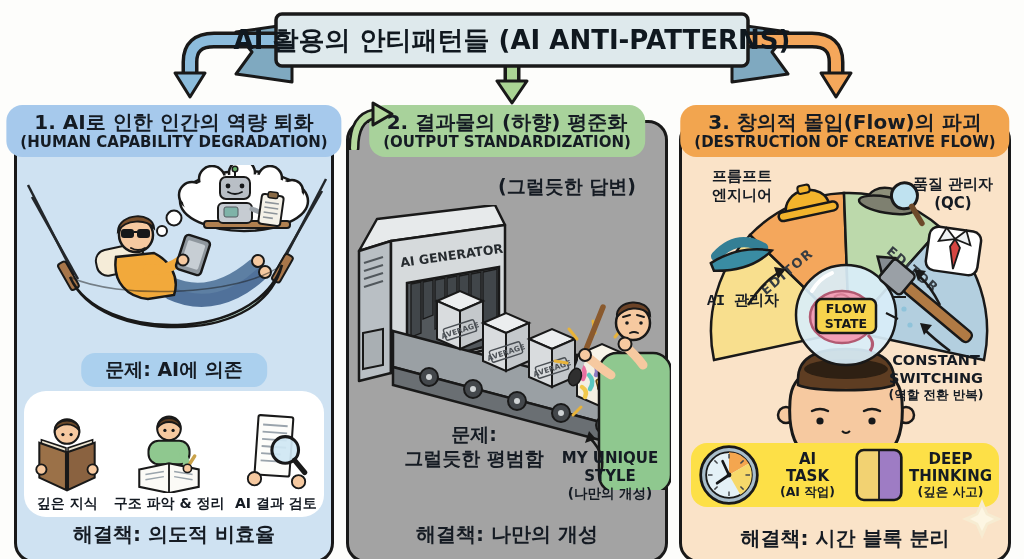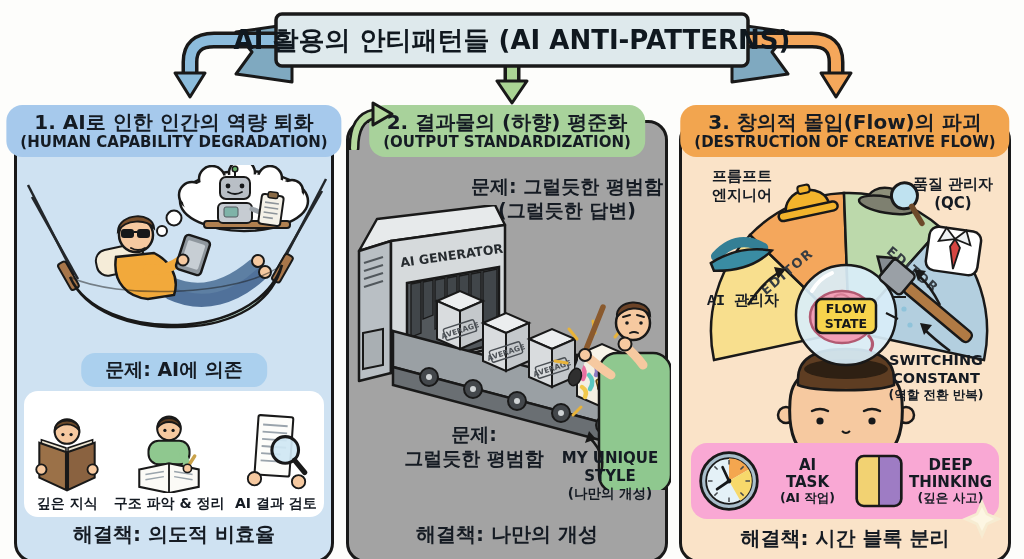--- a/index.html
+++ b/index.html
@@ -11,38 +11,38 @@
   .panel2{left:346px;width:322px;background:#a3a3a3;}
   .panel3{left:679px;width:332px;background:#fae3c8;}
   .phead{position:absolute;left:50%;transform:translateX(-50%);top:-18px;padding:5px 14px 6px;border-radius:16px;text-align:center;white-space:nowrap;z-index:20;}
   .phead .ptitle{font-size:20px;font-weight:bold;line-height:1.2;}
   .phead .psub{font-size:15px;font-weight:bold;line-height:1.1;}
   .panel1 .phead{background:#a6c9ec;}
   .panel2 .phead{background:#a8d29b;}
   .panel3 .phead{background:#f2a54f;}
   .p1-scene{position:absolute;left:3px;top:42px;width:314px;height:195px;}
   .p1-problem{position:absolute;left:50%;transform:translateX(-50%);top:230px;background:#abd0ee;padding:4px 24px;border-radius:14px;font-size:19px;font-weight:bold;white-space:nowrap;}
-  .p1-card{position:absolute;left:7px;right:7px;top:268px;height:126px;background:#ffffff;border-radius:14px;display:flex;align-items:flex-end;justify-content:space-around;padding:4px 2px;box-sizing:border-box;}
+  .p1-card{position:absolute;left:7px;right:7px;top:268px;height:126px;background:#ffffff;border-radius:22px;display:flex;align-items:flex-end;justify-content:space-around;padding:4px 2px;box-sizing:border-box;}
   .p1-item{display:flex;flex-direction:column;align-items:center;justify-content:flex-end;}
   .p1-item .ilabel{font-size:14px;font-weight:bold;margin-top:2px;white-space:nowrap;}
   .solution{position:absolute;left:0;right:0;top:398px;text-align:center;font-size:20px;font-weight:bold;}
   .p2-problem-top{position:absolute;left:120px;width:196px;top:52px;text-align:center;font-size:19px;font-weight:bold;line-height:1.25;}
   .p2-scene{position:absolute;left:0;top:82px;width:322px;height:285px;}
   .p2-problem-bottom{position:absolute;left:10px;width:150px;top:300px;text-align:center;font-size:19px;font-weight:bold;line-height:1.25;margin-left:40px;}
   .p2-callout{position:absolute;left:208px;width:106px;top:326px;text-align:center;font-weight:bold;line-height:1.2;}
   .p2-callout .c1{font-size:15px;}
   .p2-callout .c2{font-size:13.5px;font-weight:bold;}
   .p3-scene{position:absolute;left:0;top:40px;width:324px;height:330px;}
   .p3-label{position:absolute;text-align:center;font-weight:bold;z-index:15;}
   .p3-role-prompt{left:10px;top:44px;width:100px;font-size:15px;line-height:1.25;}
   .p3-role-qc{right:0px;top:52px;width:110px;font-size:15px;line-height:1.25;}
   .p3-role-ai{left:14px;top:168px;width:94px;font-size:15px;font-family:Liberation Mono, monospace;}
   .p3-switching{right:2px;top:228px;width:140px;font-size:14.5px;line-height:1.25;}
   .p3-switching .kr{font-size:12.5px;}
-  .p3-card{position:absolute;left:9px;right:9px;top:320px;height:76px;background:#f9a8d4;border-radius:16px;display:flex;align-items:center;gap:4px;padding:0 6px;box-sizing:border-box;z-index:12;}
+  .p3-card{position:absolute;left:9px;right:9px;top:320px;height:64px;background:#fde047;border-radius:16px;display:flex;align-items:center;gap:4px;padding:0 6px;box-sizing:border-box;z-index:12;}
   .p3-cardtext{text-align:center;font-weight:bold;line-height:1.15;flex:1;}
   .p3-cardtext .b{font-size:15px;}
   .p3-cardtext .s{font-size:12.5px;}
   .p3-solution{top:402px;}
   .sparkle{position:absolute;right:6px;top:376px;z-index:14;}
 </style>
 </head>
 <body>
 
 <div class="stage">
@@ -209,21 +209,20 @@
     <div class="solution">해결책: 의도적 비효율</div>
   </div>
 
   <div class="panel panel2">
     <div class="phead">
       <div class="ptitle">2. 결과물의 (하향) 평준화</div>
       <div class="psub">(OUTPUT STANDARDIZATION)</div>
     </div>
 
     <div class="p2-problem-top">
-      <div>문제: 그럴듯한 평범함</div>
       <div>(그럴듯한 답변)</div>
     </div>
 
     <svg class="p2-scene" viewBox="0 0 322 285">
 
       <g>
         <polygon points="10,46 28,14 146,0 156,20 42,36" fill="#e7eaeb" stroke="#191919" stroke-width="2.5" stroke-linejoin="round"></polygon>
         <polygon points="10,46 42,36 42,168 10,176" fill="#b9bfc4" stroke="#191919" stroke-width="2.5" stroke-linejoin="round"></polygon>
         <polygon points="42,36 156,20 156,140 42,168" fill="#d6dadc" stroke="#191919" stroke-width="2.5" stroke-linejoin="round"></polygon>
         <g stroke="#51575c" stroke-width="2">
@@ -450,22 +449,22 @@
     <div class="p3-label p3-role-prompt">
       <div>프름프트</div>
       <div>엔지니어</div>
     </div>
     <div class="p3-label p3-role-qc">
       <div>품질 관리자</div>
       <div>(QC)</div>
     </div>
     <div class="p3-label p3-role-ai">AI 관리자</div>
     <div class="p3-label p3-switching">
+      <div>CONSTANT</div>
       <div>SWITCHING</div>
-      <div>CONSTANT</div>
       <div class="kr">(역할 전환 반복)</div>
     </div>
 
     <div class="p3-card">
       <svg width="64" height="64" viewBox="0 0 70 70">
         <circle cx="35" cy="35" r="31" fill="#a9becb" stroke="#191919" stroke-width="3"></circle>
         <circle cx="35" cy="35" r="25" fill="#e4f1f7" stroke="#191919" stroke-width="2"></circle>
         <path d="M35,35 L35,10 A25,25 0 0 1 56.6,22.5 Z" fill="#f4a64f"></path>
         <path d="M35,35 L56.6,22.5 A25,25 0 0 1 47.5,56.6 Z" fill="#f7d96b"></path>
         <g stroke="#44484c" stroke-width="1.6">

